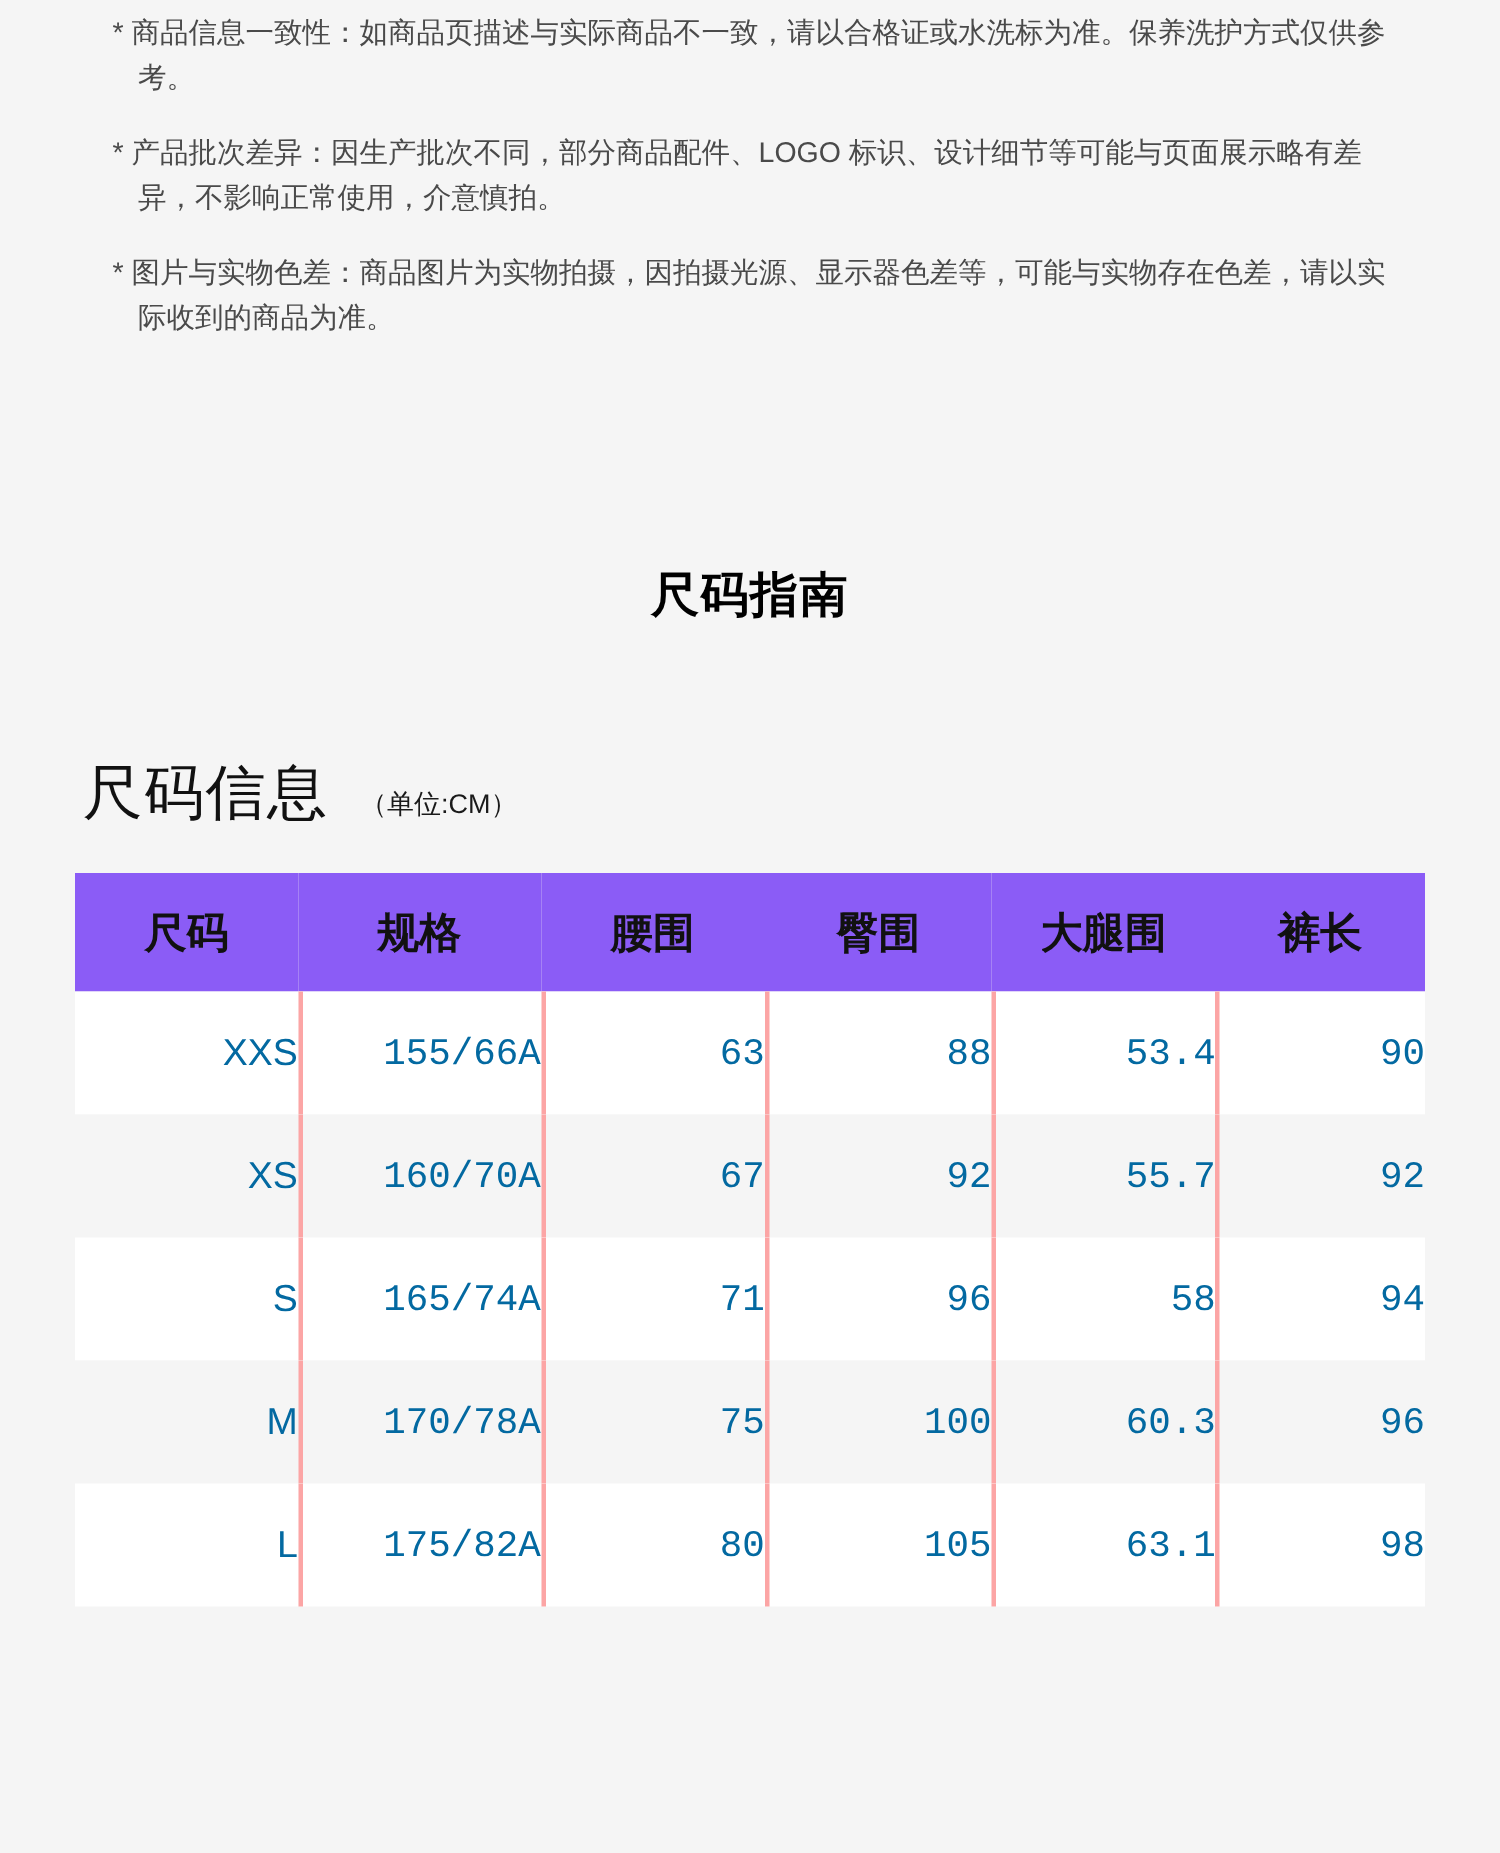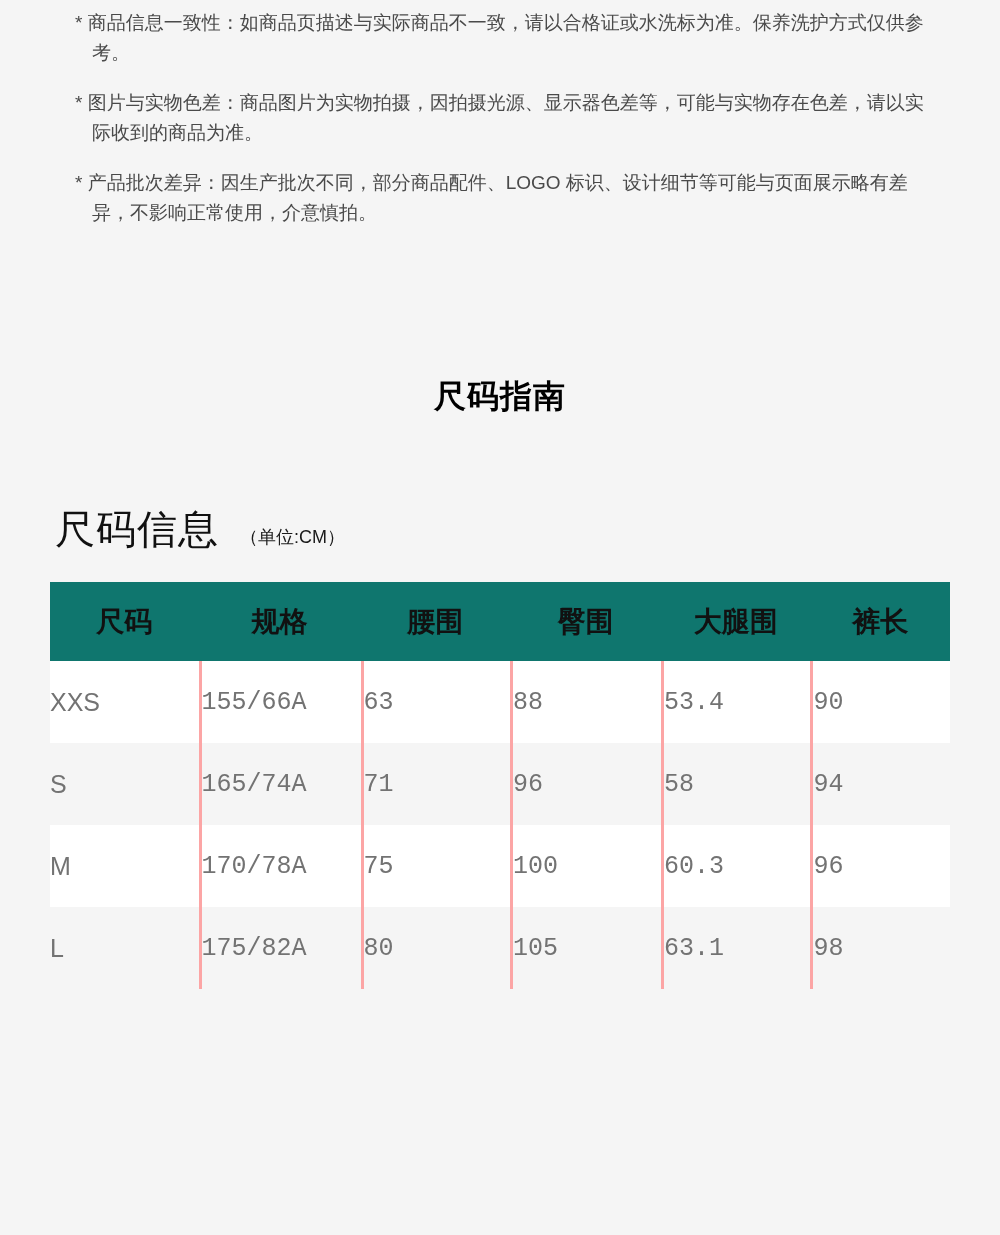--- a/index.html
+++ b/index.html
@@ -56,48 +56,48 @@
 
   
   table.size-table {
     width: 900px;
     margin: 0 auto;
     border-collapse: separate;
     border-spacing: 0;
     table-layout: fixed;
   }
   .size-table thead th {
-    background: #0f766e;
+    background: #8b5cf6;
     height: 79px;
     font-size: 28px;
     font-weight: 700;
     color: #111;
     text-align: center;
     padding: 0;
   }
   .size-table tbody td {
     height: 82px;
-    text-align: left;
+    text-align: right;
     vertical-align: middle;
     font-size: 25px;
     font-weight: 400;
-    color: #737373;
+    color: #0369a1;
     padding: 0;
   }
   .size-table tbody tr:nth-child(odd)  { background: #ffffff; }
   .size-table tbody tr:nth-child(even) { background: #f5f5f5; }
   .size-table tbody td + td { border-left: 3px solid #fca5a5; font-family: Liberation Mono, monospace; }
 </style>
 </head>
 <body>
 
 <div class="disclaimers">
   <p class="disclaimer"><span class="star">*</span> <span>商品信息一致性：如商品页描述与实际商品不一致，请以合格证或水洗标为准。保养洗护方式仅供参考。</span></p>
+  <p class="disclaimer"><span class="star">*</span> <span>产品批次差异：因生产批次不同，部分商品配件、LOGO 标识、设计细节等可能与页面展示略有差异，不影响正常使用，介意慎拍。</span></p>
   <p class="disclaimer"><span class="star">*</span> <span>图片与实物色差：商品图片为实物拍摄，因拍摄光源、显示器色差等，可能与实物存在色差，请以实际收到的商品为准。</span></p>
-  <p class="disclaimer"><span class="star">*</span> <span>产品批次差异：因生产批次不同，部分商品配件、LOGO 标识、设计细节等可能与页面展示略有差异，不影响正常使用，介意慎拍。</span></p>
 </div>
 
 <h1 class="page-title">尺码指南</h1>
 
 <div class="section-head">
   <span class="section-title">尺码信息</span><span class="unit-label">（单位:CM）</span>
 </div>
 
 <table class="size-table">
   <thead>
@@ -113,20 +113,28 @@
   <tbody>
     <tr>
       <td>XXS</td>
       <td>155/66A</td>
       <td>63</td>
       <td>88</td>
       <td>53.4</td>
       <td>90</td>
     </tr>
     <tr>
+      <td>XS</td>
+      <td>160/70A</td>
+      <td>67</td>
+      <td>92</td>
+      <td>55.7</td>
+      <td>92</td>
+    </tr>
+    <tr>
       <td>S</td>
       <td>165/74A</td>
       <td>71</td>
       <td>96</td>
       <td>58</td>
       <td>94</td>
     </tr>
     <tr>
       <td>M</td>
       <td>170/78A</td>

